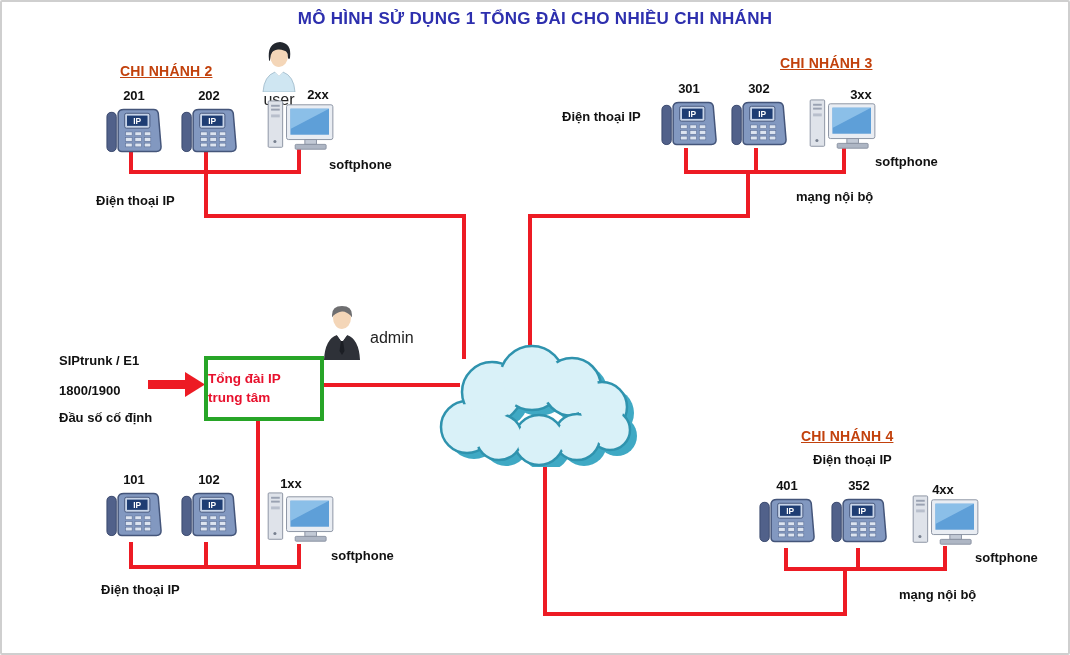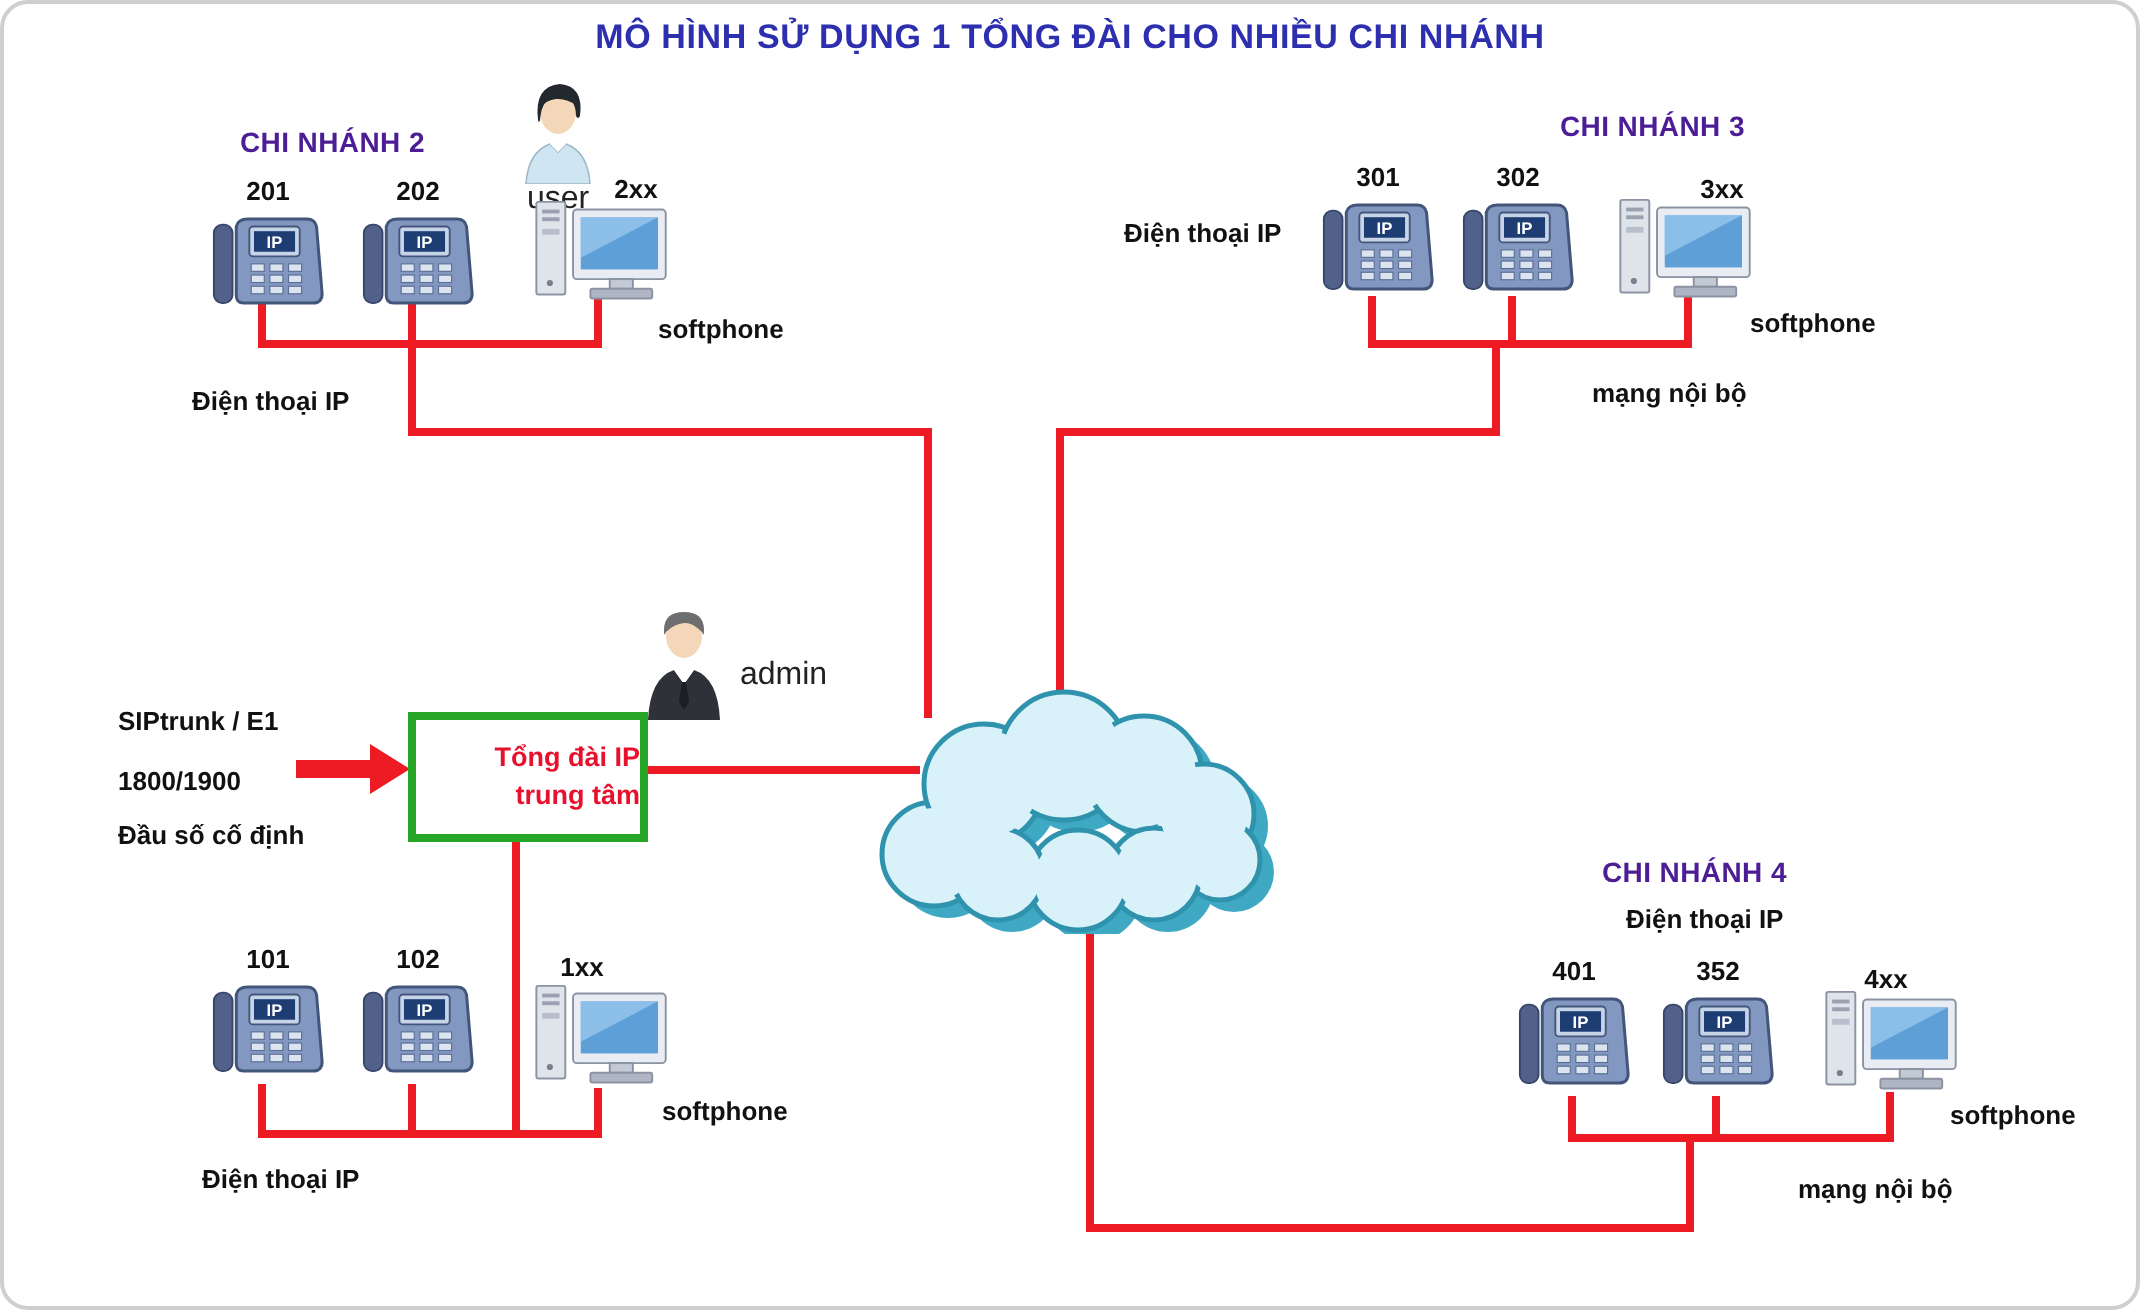--- a/index.html
+++ b/index.html
@@ -1,32 +1,32 @@
 <!DOCTYPE html>
 <html><head>
 <meta charset="utf-8">
 <style>
   html,body{margin:0;padding:0;background:#fff;font-family:"Liberation Sans",sans-serif;}
   #canvas{
     position:relative;width:1066px;height:651px;margin:0 auto;
-    background:#fff;border:2px solid #cfcfcf;border-radius:14px;overflow:hidden;
+    background:#fff;border:2px solid #cfcfcf;border-radius:2px;overflow:hidden;
   }
   .lbl{position:absolute;font-weight:bold;font-size:13px;color:#111;white-space:nowrap;}
   .center{text-align:center;}
-  .heading{color:#4c1d95;font-size:14px;letter-spacing:.2px;}
+  .heading{color:#c2410c;font-size:14px;letter-spacing:.2px;text-decoration:underline;}
   .title{position:absolute;top:7px;left:0;width:100%;text-align:center;
          font-weight:bold;font-size:17px;color:#2d2fae;letter-spacing:.3px;}
   .person-label{font-weight:normal;font-size:16px;color:#222;}
   .wire{position:absolute;background:#ed1b24;z-index:1;}
   .dev{position:absolute;z-index:2;}
   .dev svg{display:block;width:100%;height:100%;}
   .pbx-box{
     position:absolute;left:202px;top:354px;width:112px;height:57px;z-index:3;
     background:#fff;border:4px solid #27a527;display:flex;flex-direction:column;
-    align-items:flex-end;justify-content:center;gap:2px;
+    align-items:flex-start;justify-content:center;gap:2px;
   }
   .pbx-box div{font-weight:bold;font-size:13.5px;color:#e8112d;line-height:1.25;}
   .cloud-wrap{position:absolute;left:425px;top:330px;width:220px;height:135px;z-index:2;}
   .cloud-text{position:absolute;left:428px;top:360px;width:214px;z-index:3;text-align:center;}
   .cloud-text .l1{font-weight:bold;font-size:15px;color:#111;}
   .cloud-text .l2{font-weight:bold;font-size:13px;color:#111;margin-top:5px;}
   .arrow{position:absolute;left:146px;top:368px;width:58px;height:28px;z-index:3;}
 </style>
 </head>
 <body>

